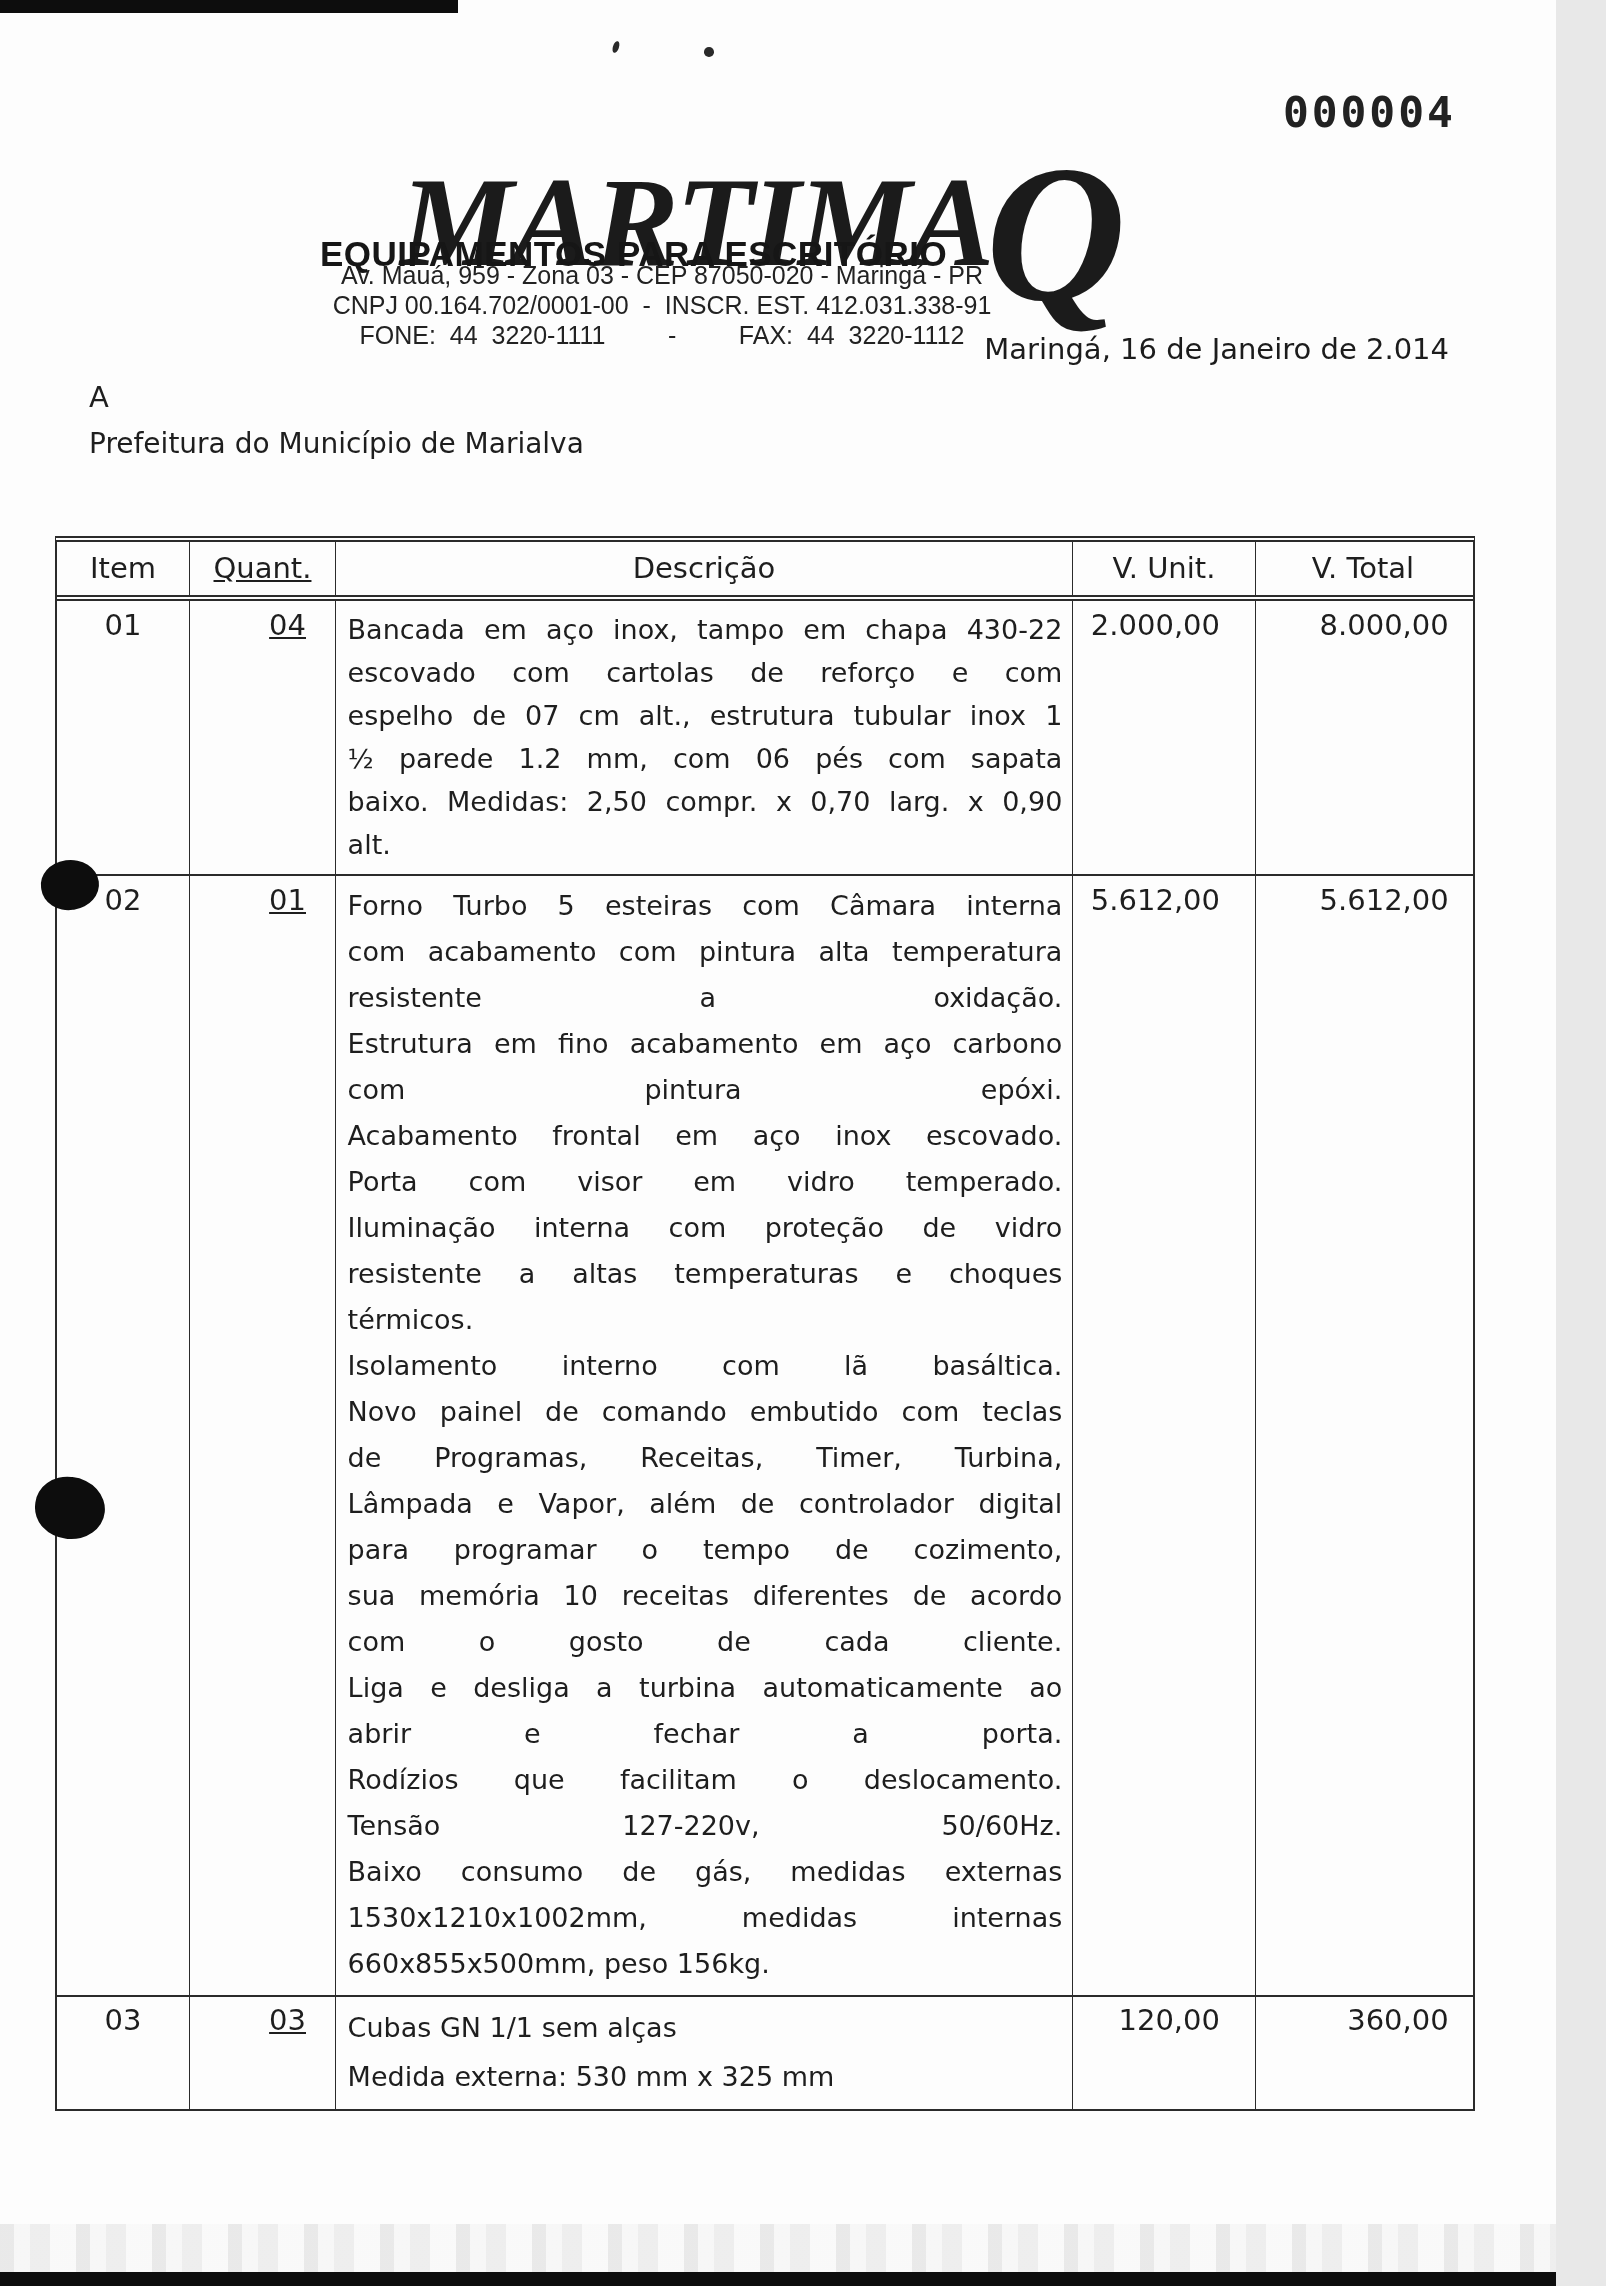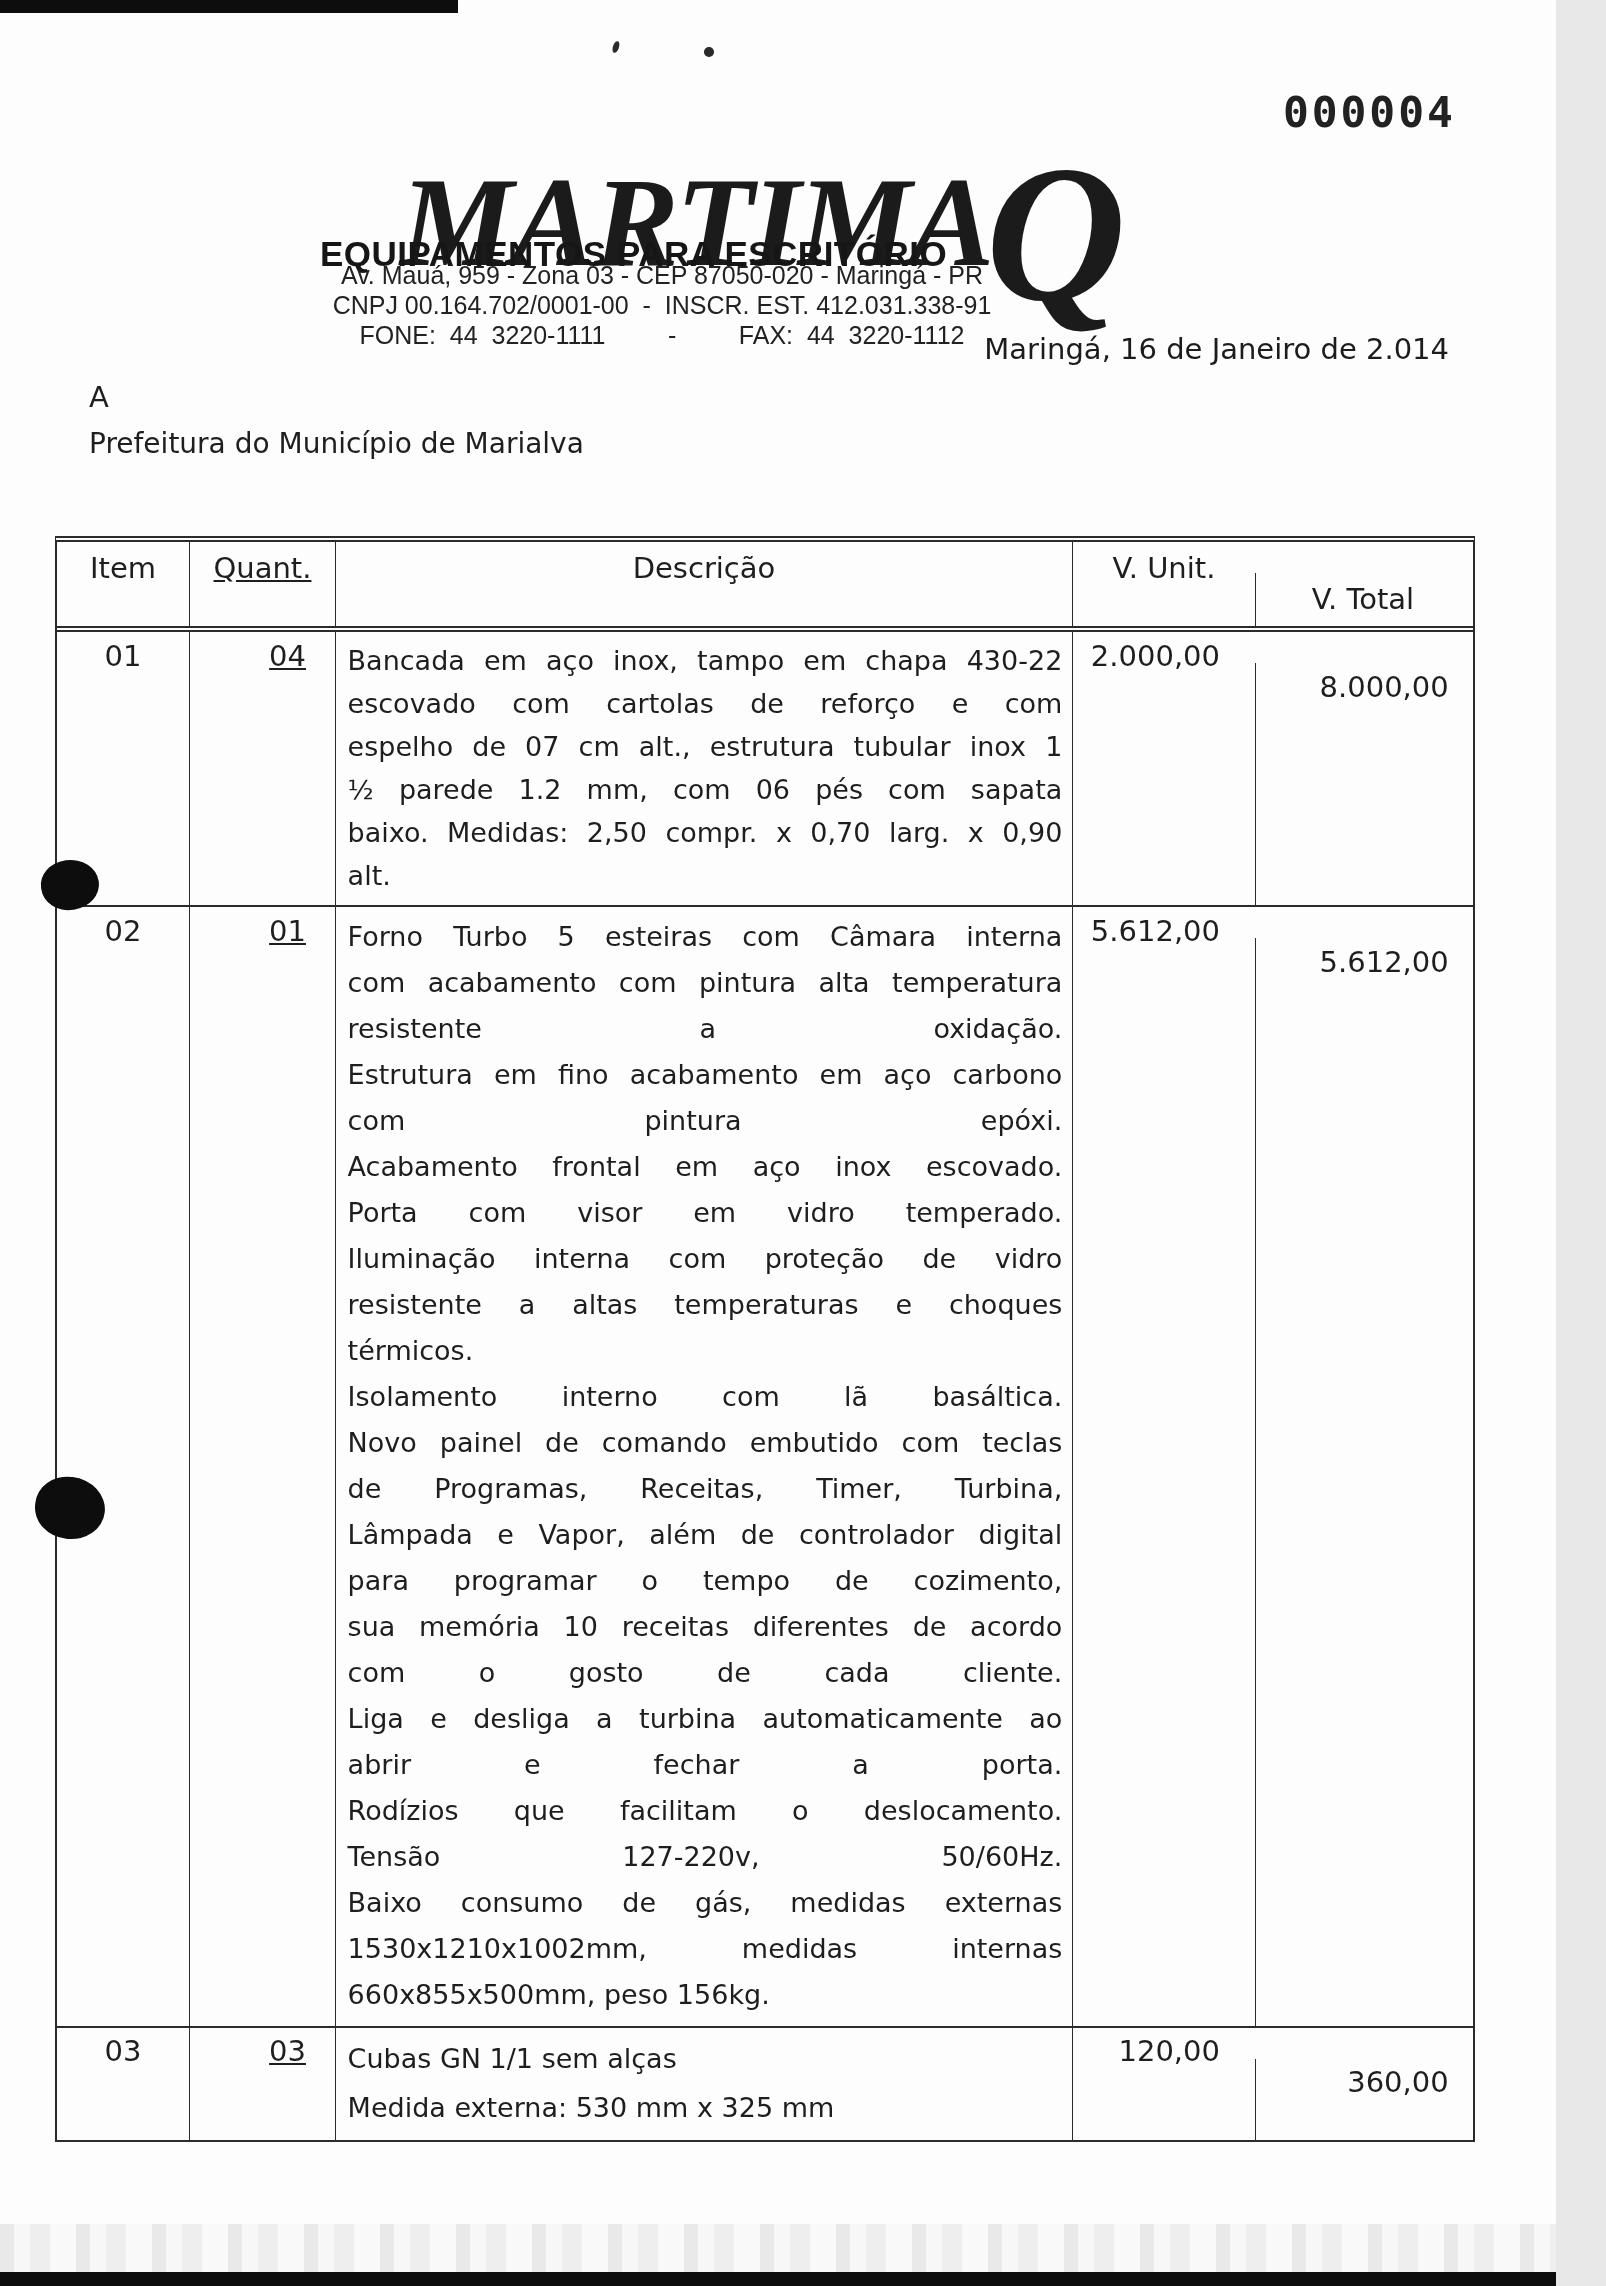--- a/index.html
+++ b/index.html
@@ -65,21 +65,21 @@
   .trow{display:grid;grid-template-columns:132px 146px 737px 183px 215px;}
   .cell{box-sizing:border-box;padding-top:6.8px;}
   .c-quant,.c-desc,.c-unit,.c-total{border-left:1.9px solid #2b2b2b;}
   .thead{border-bottom:6.8px double #2b2b2b;}
   .thead .cell{font-size:29px;text-align:center;padding:8.7px 0 10.7px 0;}
   .tbody .drow{border-top:2.9px solid #2b2b2b;}
   .tbody .drow:first-child{border-top:none;}
   .c-item{text-align:center;font-size:29px;}
   .c-quant{text-align:right;padding-right:29px;font-size:29px;text-decoration:underline;}
   .c-unit{text-align:right;padding-right:35px;font-size:29px;}
-  .c-total{text-align:right;padding-right:21.3px;font-size:29px;margin-top:31px;}
+  .c-total{text-align:right;padding-right:21.3px;font-size:29px;}
   .c-desc{padding:6.8px 9.7px 7.8px 11.6px;font-size:27px;}
   .ln{text-align:left;}
   .ln.j{text-align:justify;text-align-last:justify;}
   .row-0 .ln{line-height:43px;}
   .row-1 .ln{line-height:46px;}
   .row-2 .ln{line-height:49px;}
 </style>
 </head>
 <body>
 

